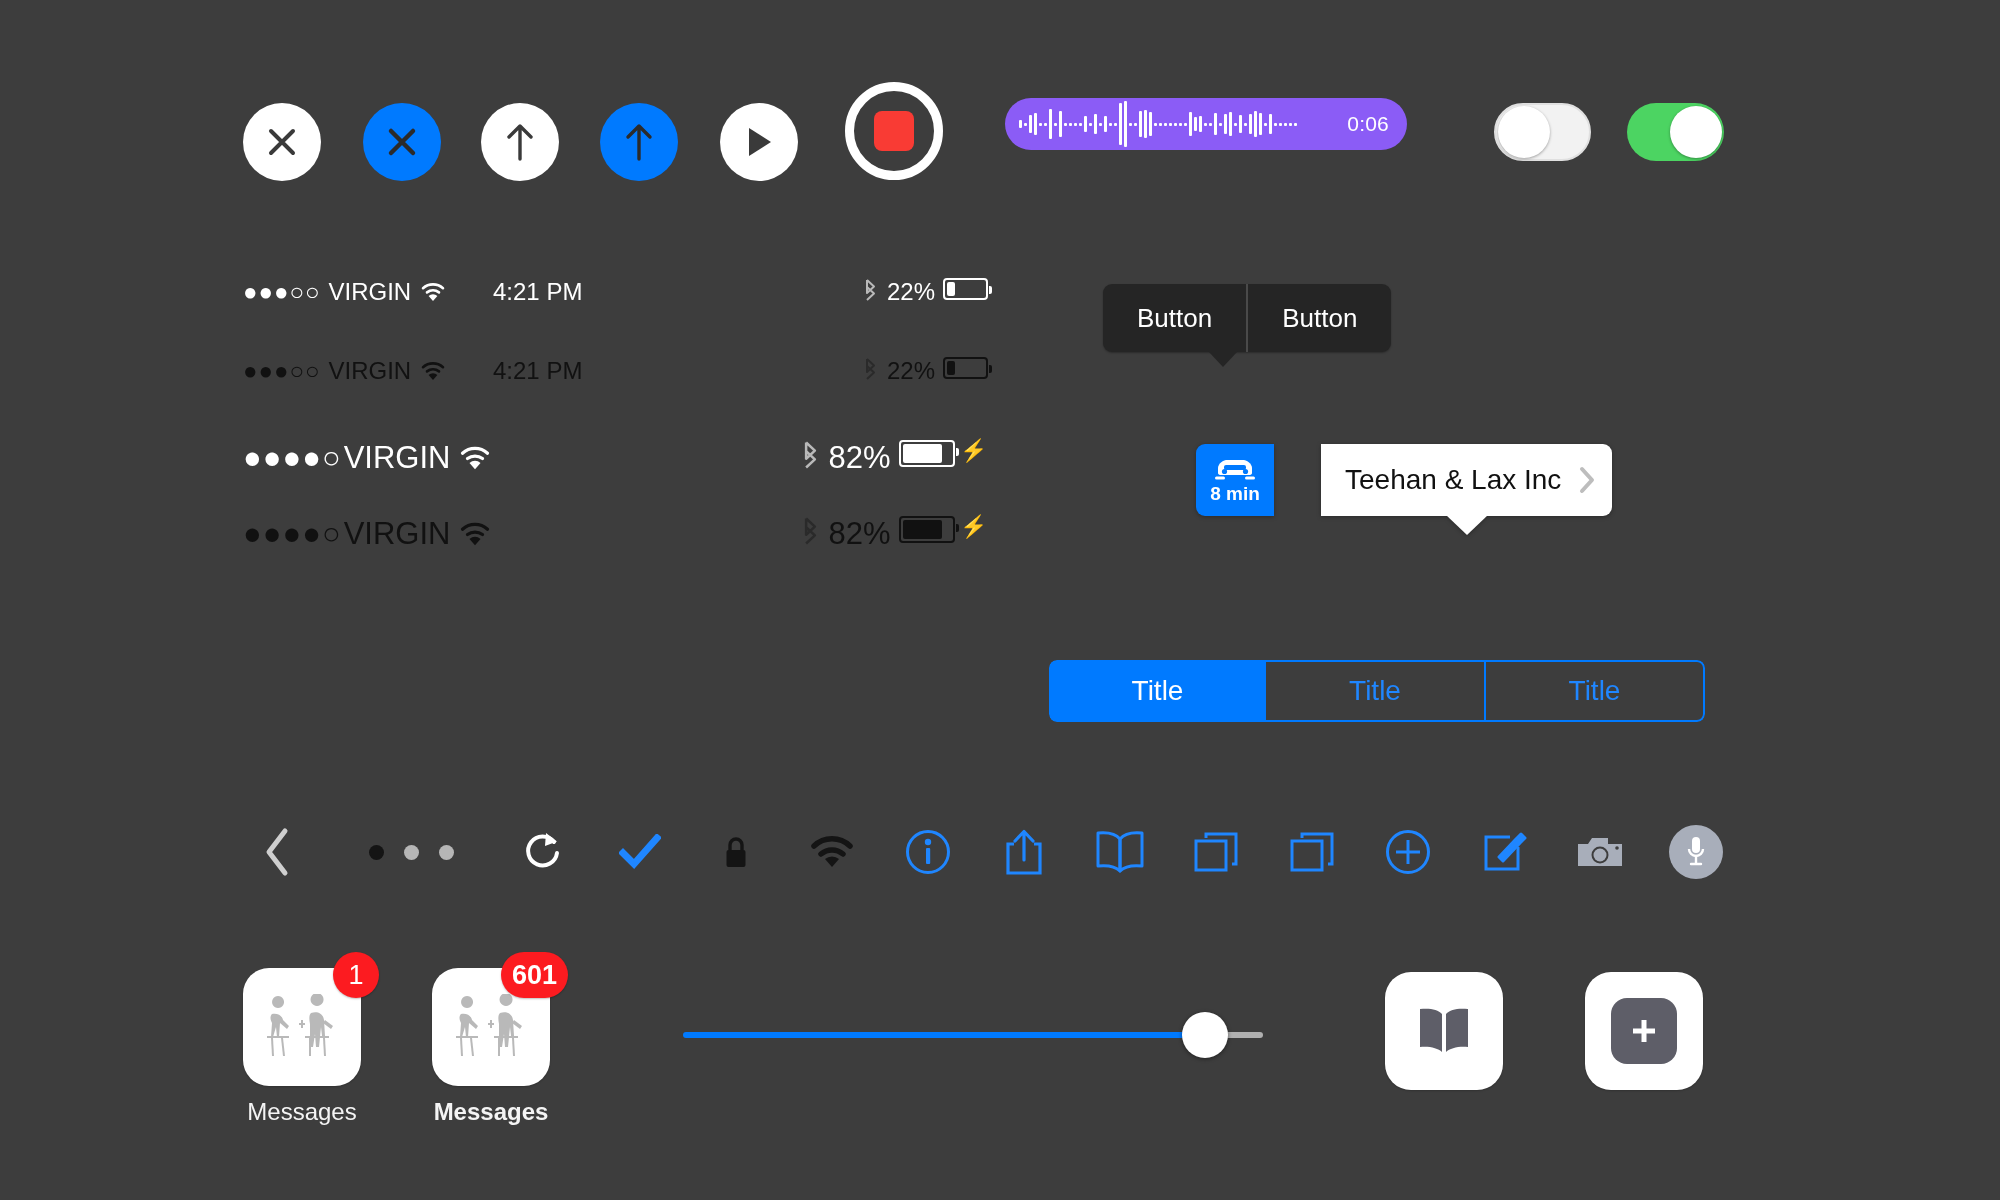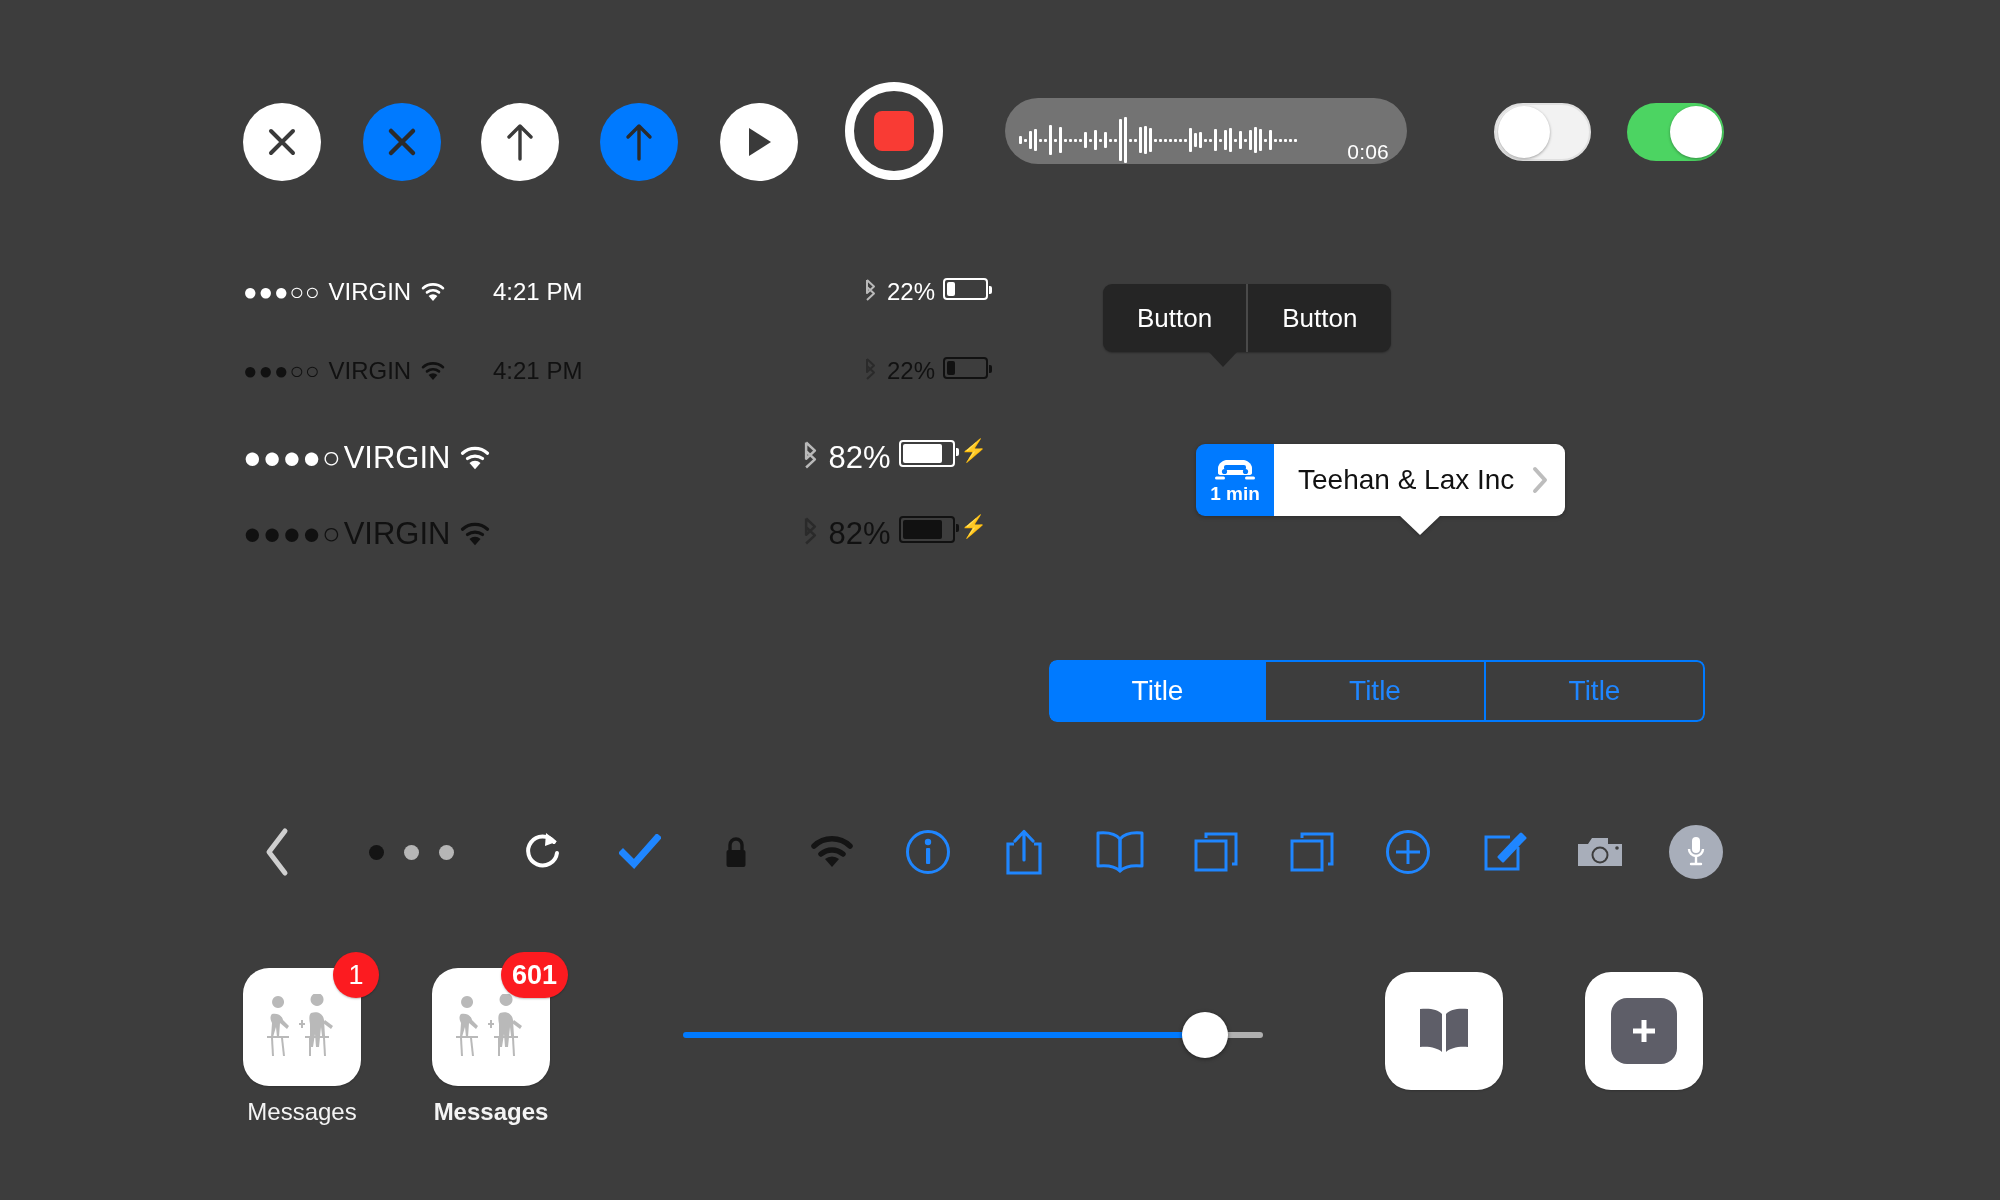--- a/index.html
+++ b/index.html
@@ -36,24 +36,24 @@
   }
   .record-inner {
     width: 40px; height: 40px;
     background: #f93b34;
     border-radius: 8px;
   }
 
   
   .memo-pill {
     position: absolute;
-    width: 402px; height: 66px;
-    background: #737373;
+    width: 402px; height: 52px;
+    background: #8b5cf6;
     border-radius: 33px;
-    display: flex; align-items: flex-end;
+    display: flex; align-items: center;
     padding: 0 18px 0 14px;
   }
   .memo-wave {
     flex: 1 1 auto;
     height: 48px;
     display: flex; align-items: center; gap: 2px;
   }
   .memo-wave i {
     display: block;
     width: 3px;
@@ -183,20 +183,21 @@
     font-size: 19px;
     font-weight: bold;
   }
   .callout-body {
     background: #ffffff;
     border-radius: 0 9px 9px 0;
     display: flex; align-items: center;
     padding: 0 16px 0 24px;
     gap: 18px;
     position: relative;
+    margin-left: 47px;
   }
   .callout-title { color: #111111; font-size: 28px; }
   .callout-tail {
     position: absolute;
     left: 50%; transform: translateX(-50%);
     bottom: -19px;
     width: 0; height: 0;
     border-left: 21px solid transparent;
     border-right: 21px solid transparent;
     border-top: 20px solid #ffffff;
@@ -536,21 +537,21 @@
   <div class="callout" style="left:1196px;top:444px;">
     <div class="callout-eta">
       <svg width="46" height="26" viewBox="0 0 46 26">
         <path d="M6 17 L6 12 C6 9 9 5 14 4 L32 4 C37 5 40 9 40 12 L40 17 C40 18.5 38.5 19 37 19 L9 19 C7.5 19 6 18.5 6 17 Z" fill="#ffffff"></path>
         <rect x="12" y="9" width="22" height="5" rx="2" fill="#007aff"></rect>
         <circle cx="12.5" cy="15.5" r="2.6" fill="#007aff"></circle>
         <circle cx="33.5" cy="15.5" r="2.6" fill="#007aff"></circle>
         <rect x="3" y="20.5" width="10" height="3" rx="1.5" fill="#ffffff"></rect>
         <rect x="33" y="20.5" width="10" height="3" rx="1.5" fill="#ffffff"></rect>
       </svg>
-      <div class="eta-text">1 min</div>
+      <div class="eta-text">8 min</div>
     </div>
     <div class="callout-body">
       <span class="callout-title">Teehan &amp; Lax Inc</span>
       <svg width="17" height="28" viewBox="0 0 17 28">
         <path d="M3 3 L13 14 L3 25" stroke="#bdbdbd" stroke-width="4" fill="none" stroke-linecap="round" stroke-linejoin="round"></path>
       </svg>
       <div class="callout-tail"></div>
     </div>
   </div>
 

